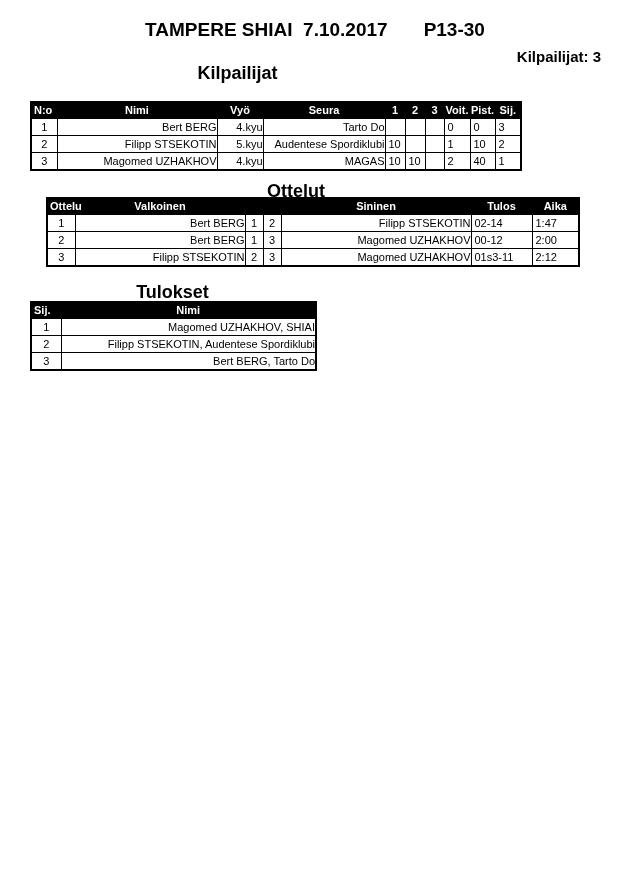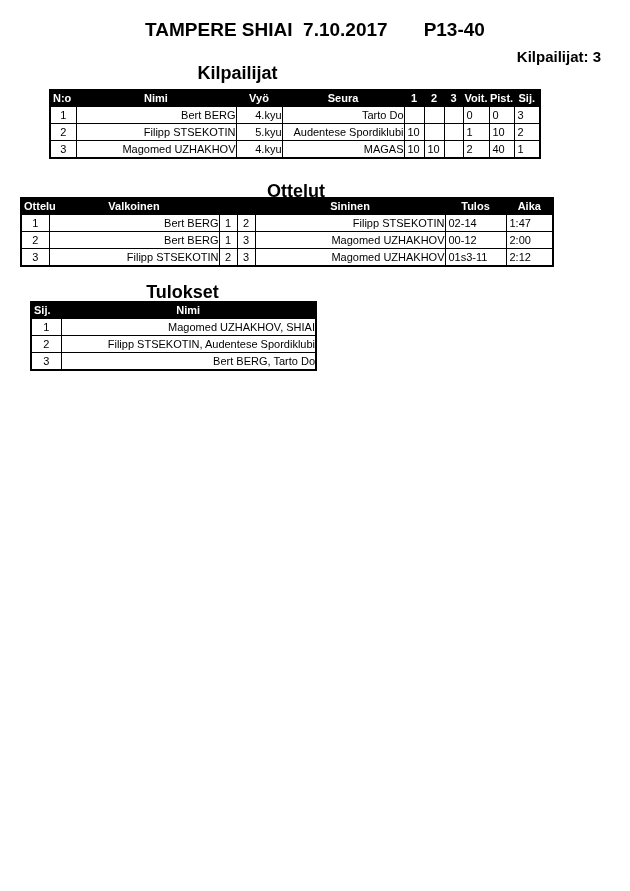--- a/index.html
+++ b/index.html
@@ -24,31 +24,31 @@
   .count {
     position: absolute; top: 48px; right: 29px;
     font-size: 15px; font-weight: bold;
   }
   .heading {
     position: absolute; font-size: 18px; font-weight: bold;
     text-align: center; line-height: 14px;
   }
   .h-kilpailijat { top: 66px; left: 30px; width: 415px; }
   .h-ottelut     { top: 184px; left: 30px; width: 532px; }
-  .h-tulokset    { top: 285px; left: 40px; width: 285px; }
+  .h-tulokset    { top: 285px; left: 30px; width: 285px; }
 
   table {
     position: absolute;
     border-collapse: collapse;
     table-layout: fixed;
     background: #fff;
     border: 2px solid #000;
   }
-  .t1 { top: 89px;  left: 30px; width: 490px; margin-left: 19px; }
-  .t2 { top: 197px; left: 20px; width: 532px; padding-left: 23px; }
+  .t1 { top: 101px;  left: 30px; width: 490px; }
+  .t2 { top: 197px; left: 46px; width: 532px; padding-left: 23px; }
   .t3 { top: 301px; left: 30px; width: 285px; }
 
   th, td {
     border: 1px solid #000;
     font-size: 11px;
     line-height: 12px;
     height: 16px;
     overflow: hidden;
     white-space: nowrap;
   }
@@ -64,21 +64,21 @@
   td.ctr { text-align: center; }
   td.lft { text-align: left; padding-left: 3px; }
 </style>
 </head>
 <body>
 
 <div class="page">
 
   <div class="title-row">
     <span>TAMPERE SHIAI  7.10.2017</span>
-    <span>P13-40</span>
+    <span>P13-30</span>
   </div>
 
   <div class="count">Kilpailijat: 3</div>
 
   <div class="heading h-kilpailijat">Kilpailijat</div>
 
   <table class="t1">
     <colgroup>
       <col style="width:26px">
         <col style="width:160px">

